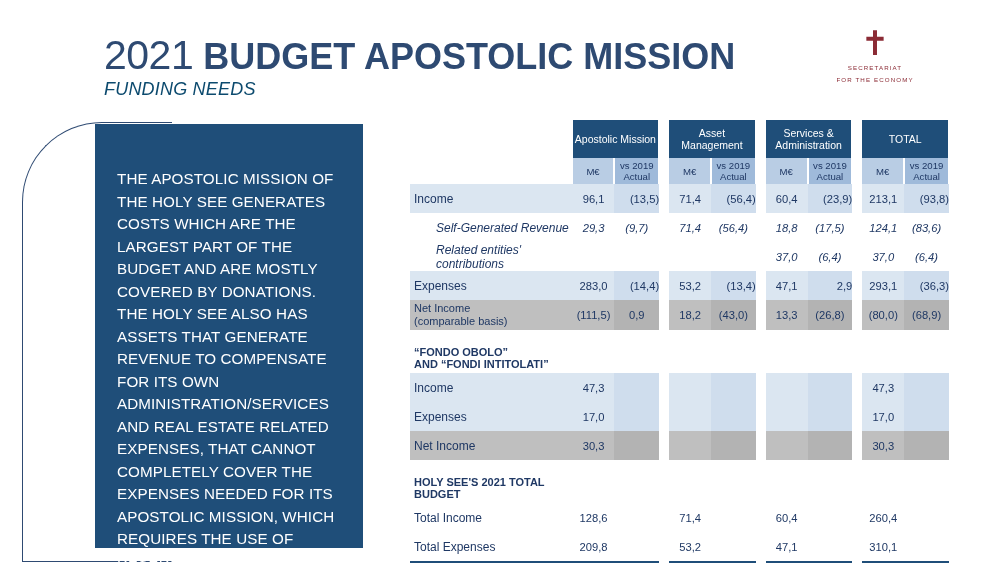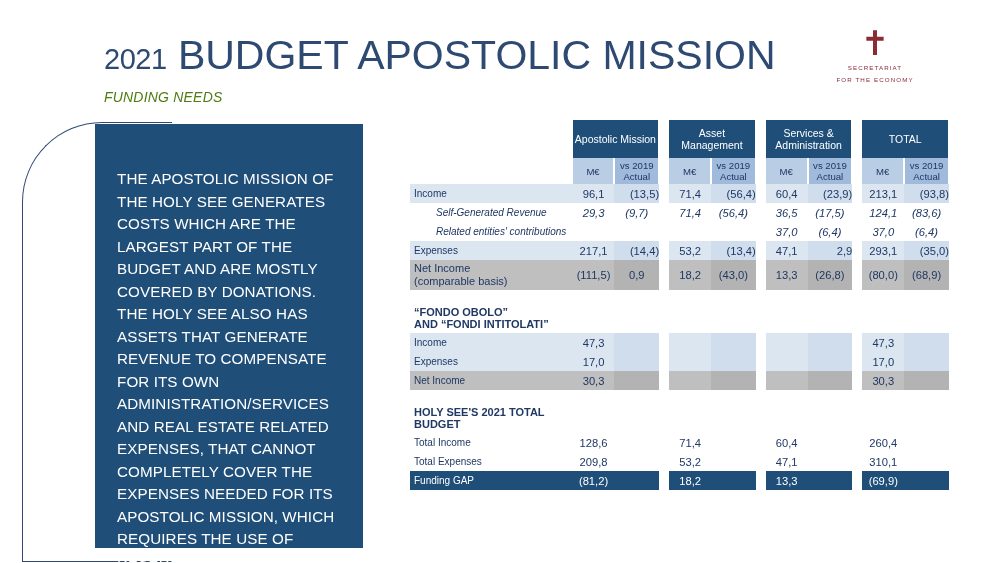--- a/index.html
+++ b/index.html
@@ -20,35 +20,34 @@
   .header {
     position: absolute;
     left: 104px;
     top: 32px;
   }
   .title-line {
     white-space: nowrap;
     color: #2e4a72;
   }
   .title-year {
-    font-size: 29px;
+    font-size: 41px;
     font-weight: 300;
     letter-spacing: -0.5px;
   }
   .title-rest {
-    font-size: 41px;
-    font-weight: 400;
+    font-size: 36px;
+    font-weight: 700;
     letter-spacing: 0px;
   }
   .subtitle {
-    margin-top: 10px;
-    font-size: 14px;
+    font-size: 18px;
     font-style: italic;
     font-weight: 400;
-    color: #4d7c0f;
+    color: #0c4a6e;
     letter-spacing: 0.2px;
   }
 
   
   .logo {
     position: absolute;
     right: 60px;
     top: 26px;
     width: 130px;
     text-align: center;
@@ -162,22 +161,22 @@
 
   .section-label {
     font-size: 11px;
     font-weight: bold;
     color: #1f3864;
     padding: 7px 0 3px 4px;
     height: 20px;
   }
   .row-label {
     padding-left: 4px;
-    height: 19px;
-    font-size: 10px;
+    height: 29px;
+    font-size: 12px;
   }
   .row-label.indent1 {
     padding-left: 26px;
     font-style: italic;
   }
   .row-label.indent2 {
     padding-left: 48px;
     font-style: italic;
   }
   .num {
@@ -278,21 +277,21 @@
           <td class="num bg-light2">(93,8)</td>
         </tr>
         <tr>
           <td class="row-label bg-white indent1">Self-Generated Revenue</td>
           <td class="num bg-white italic">29,3</td>
           <td class="num bg-white italic">(9,7)</td>
           <td class="spacer-col"></td>
           <td class="num bg-white italic">71,4</td>
           <td class="num bg-white italic">(56,4)</td>
           <td class="spacer-col"></td>
-          <td class="num bg-white italic">36,5</td>
+          <td class="num bg-white italic">18,8</td>
           <td class="num bg-white italic">(17,5)</td>
           <td class="spacer-col"></td>
           <td class="num bg-white italic">124,1</td>
           <td class="num bg-white italic">(83,6)</td>
         </tr>
         <tr>
           <td class="row-label bg-white indent1">Related entities' contributions</td>
           <td class="num bg-white italic"></td>
           <td class="num bg-white italic"></td>
           <td class="spacer-col"></td>
@@ -300,31 +299,31 @@
           <td class="num bg-white italic"></td>
           <td class="spacer-col"></td>
           <td class="num bg-white italic">37,0</td>
           <td class="num bg-white italic">(6,4)</td>
           <td class="spacer-col"></td>
           <td class="num bg-white italic">37,0</td>
           <td class="num bg-white italic">(6,4)</td>
         </tr>
         <tr>
           <td class="row-label bg-light">Expenses</td>
-          <td class="num bg-light">217,1</td>
+          <td class="num bg-light">283,0</td>
           <td class="num bg-light2">(14,4)</td>
           <td class="spacer-col"></td>
           <td class="num bg-light">53,2</td>
           <td class="num bg-light2">(13,4)</td>
           <td class="spacer-col"></td>
           <td class="num bg-light">47,1</td>
           <td class="num bg-light2">2,9</td>
           <td class="spacer-col"></td>
           <td class="num bg-light">293,1</td>
-          <td class="num bg-light2">(35,0)</td>
+          <td class="num bg-light2">(36,3)</td>
         </tr>
         <tr>
           <td class="row-label bg-grey tall two-line">Net Income<br>(comparable basis)</td>
           <td class="num bg-grey tall">(111,5)</td>
           <td class="num bg-greyd tall">0,9</td>
           <td class="spacer-col"></td>
           <td class="num bg-grey tall">18,2</td>
           <td class="num bg-greyd tall">(43,0)</td>
           <td class="spacer-col"></td>
           <td class="num bg-grey tall">13,3</td>

